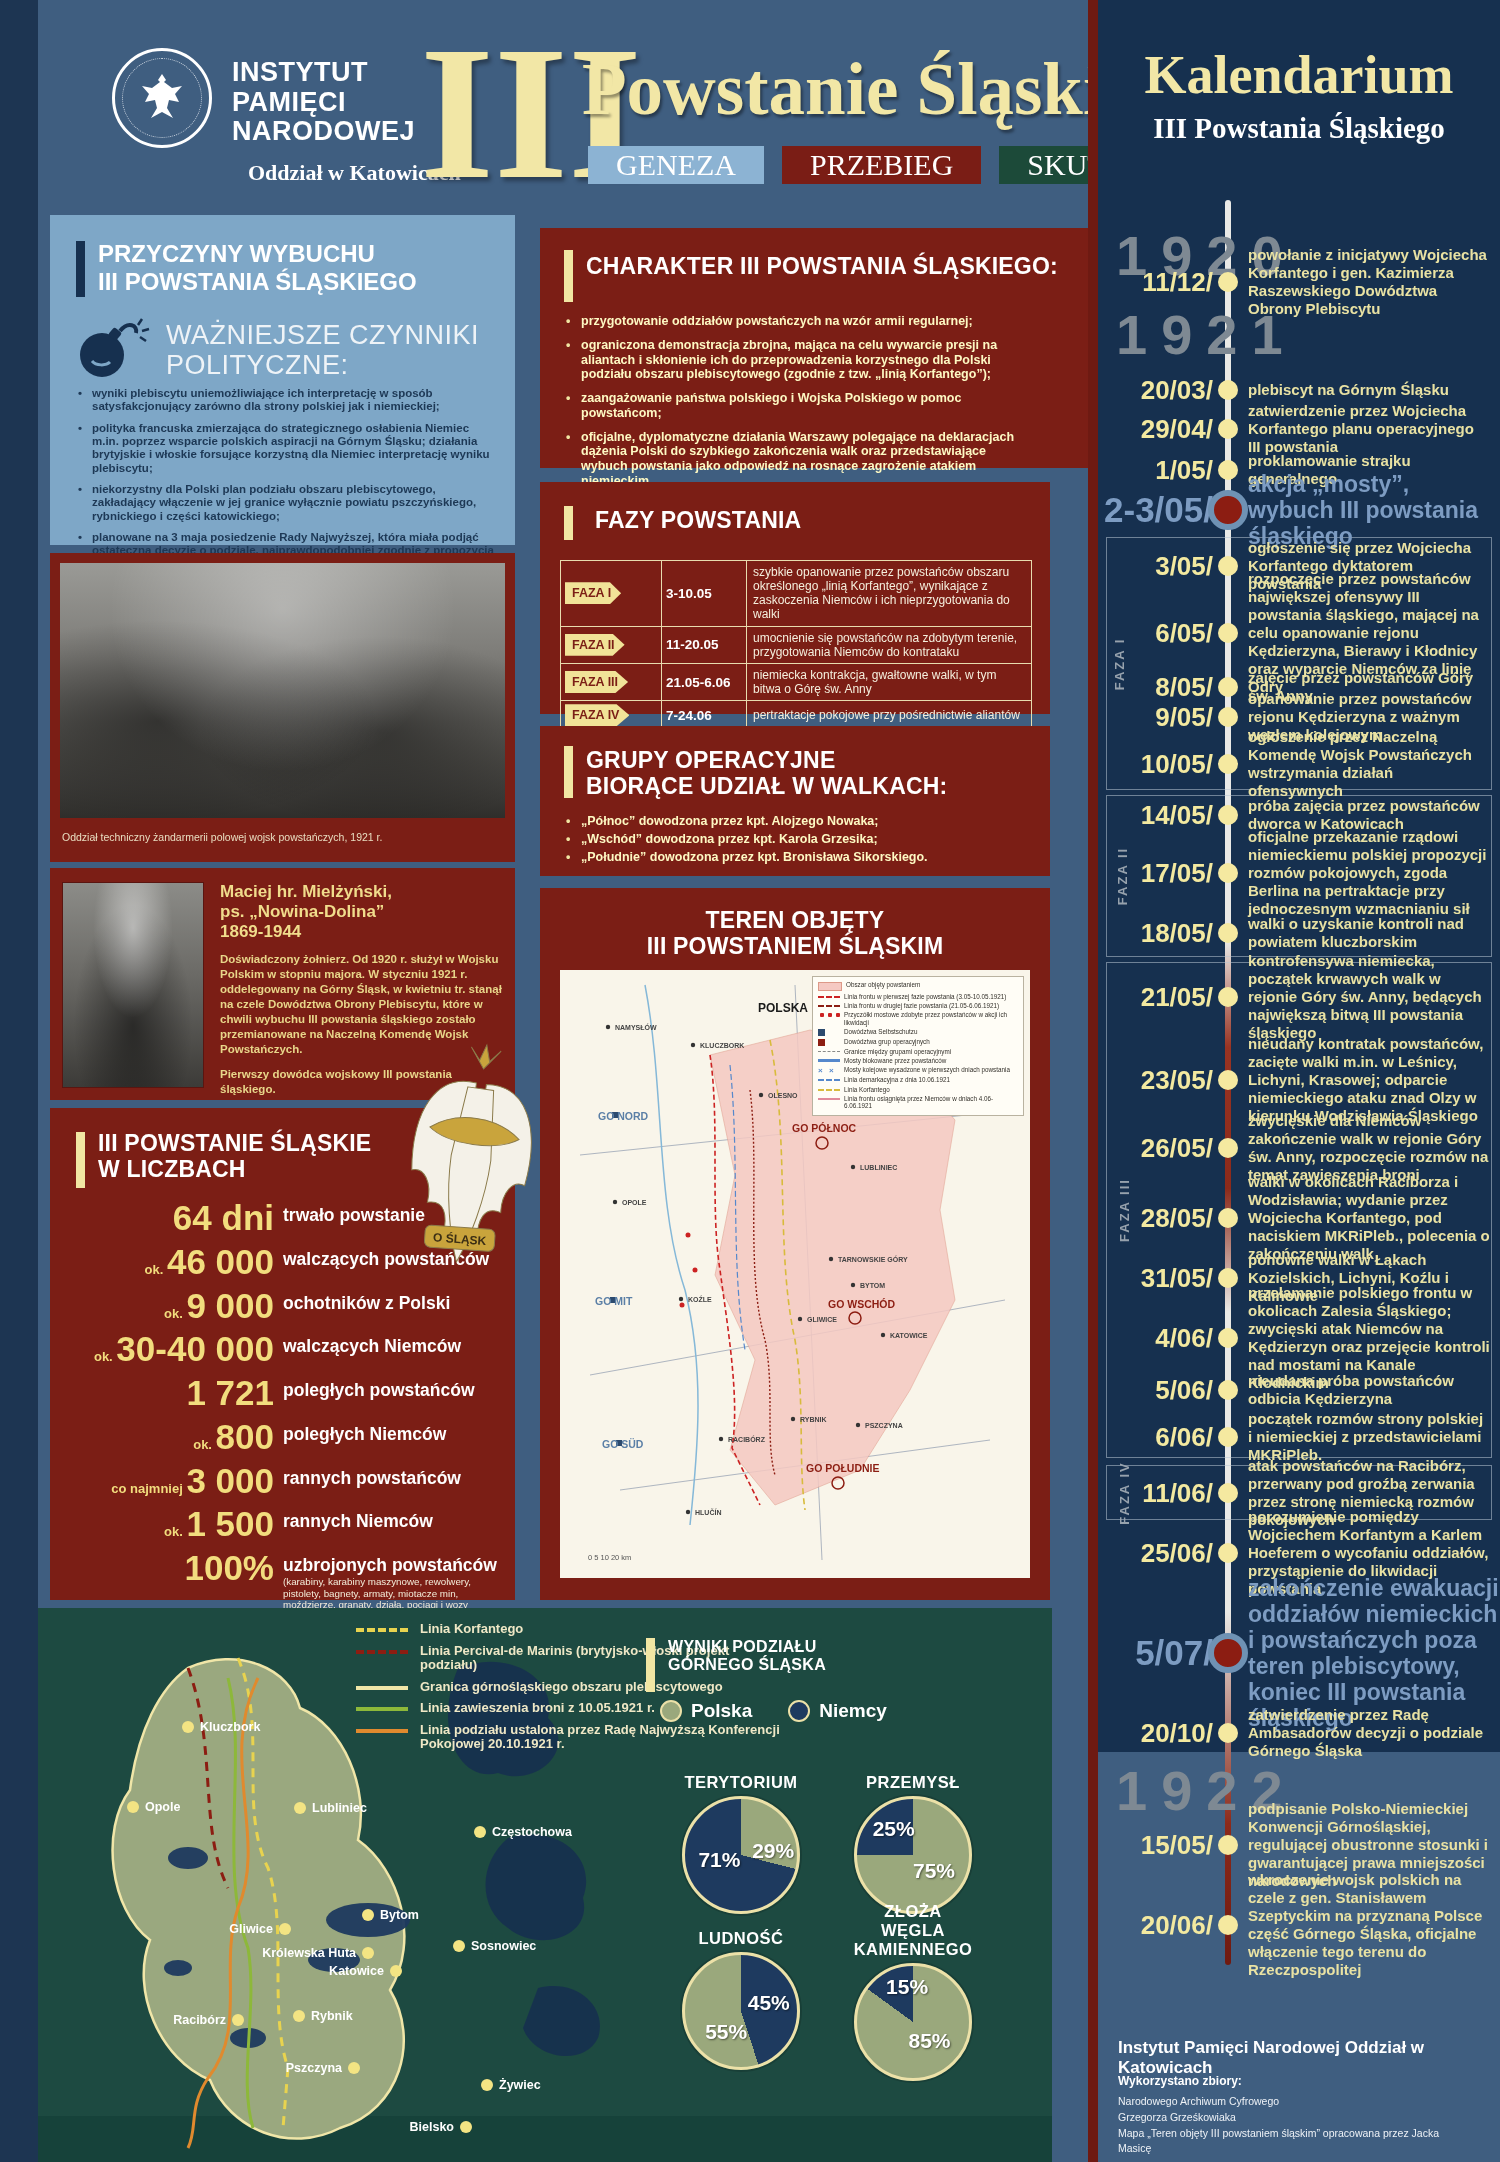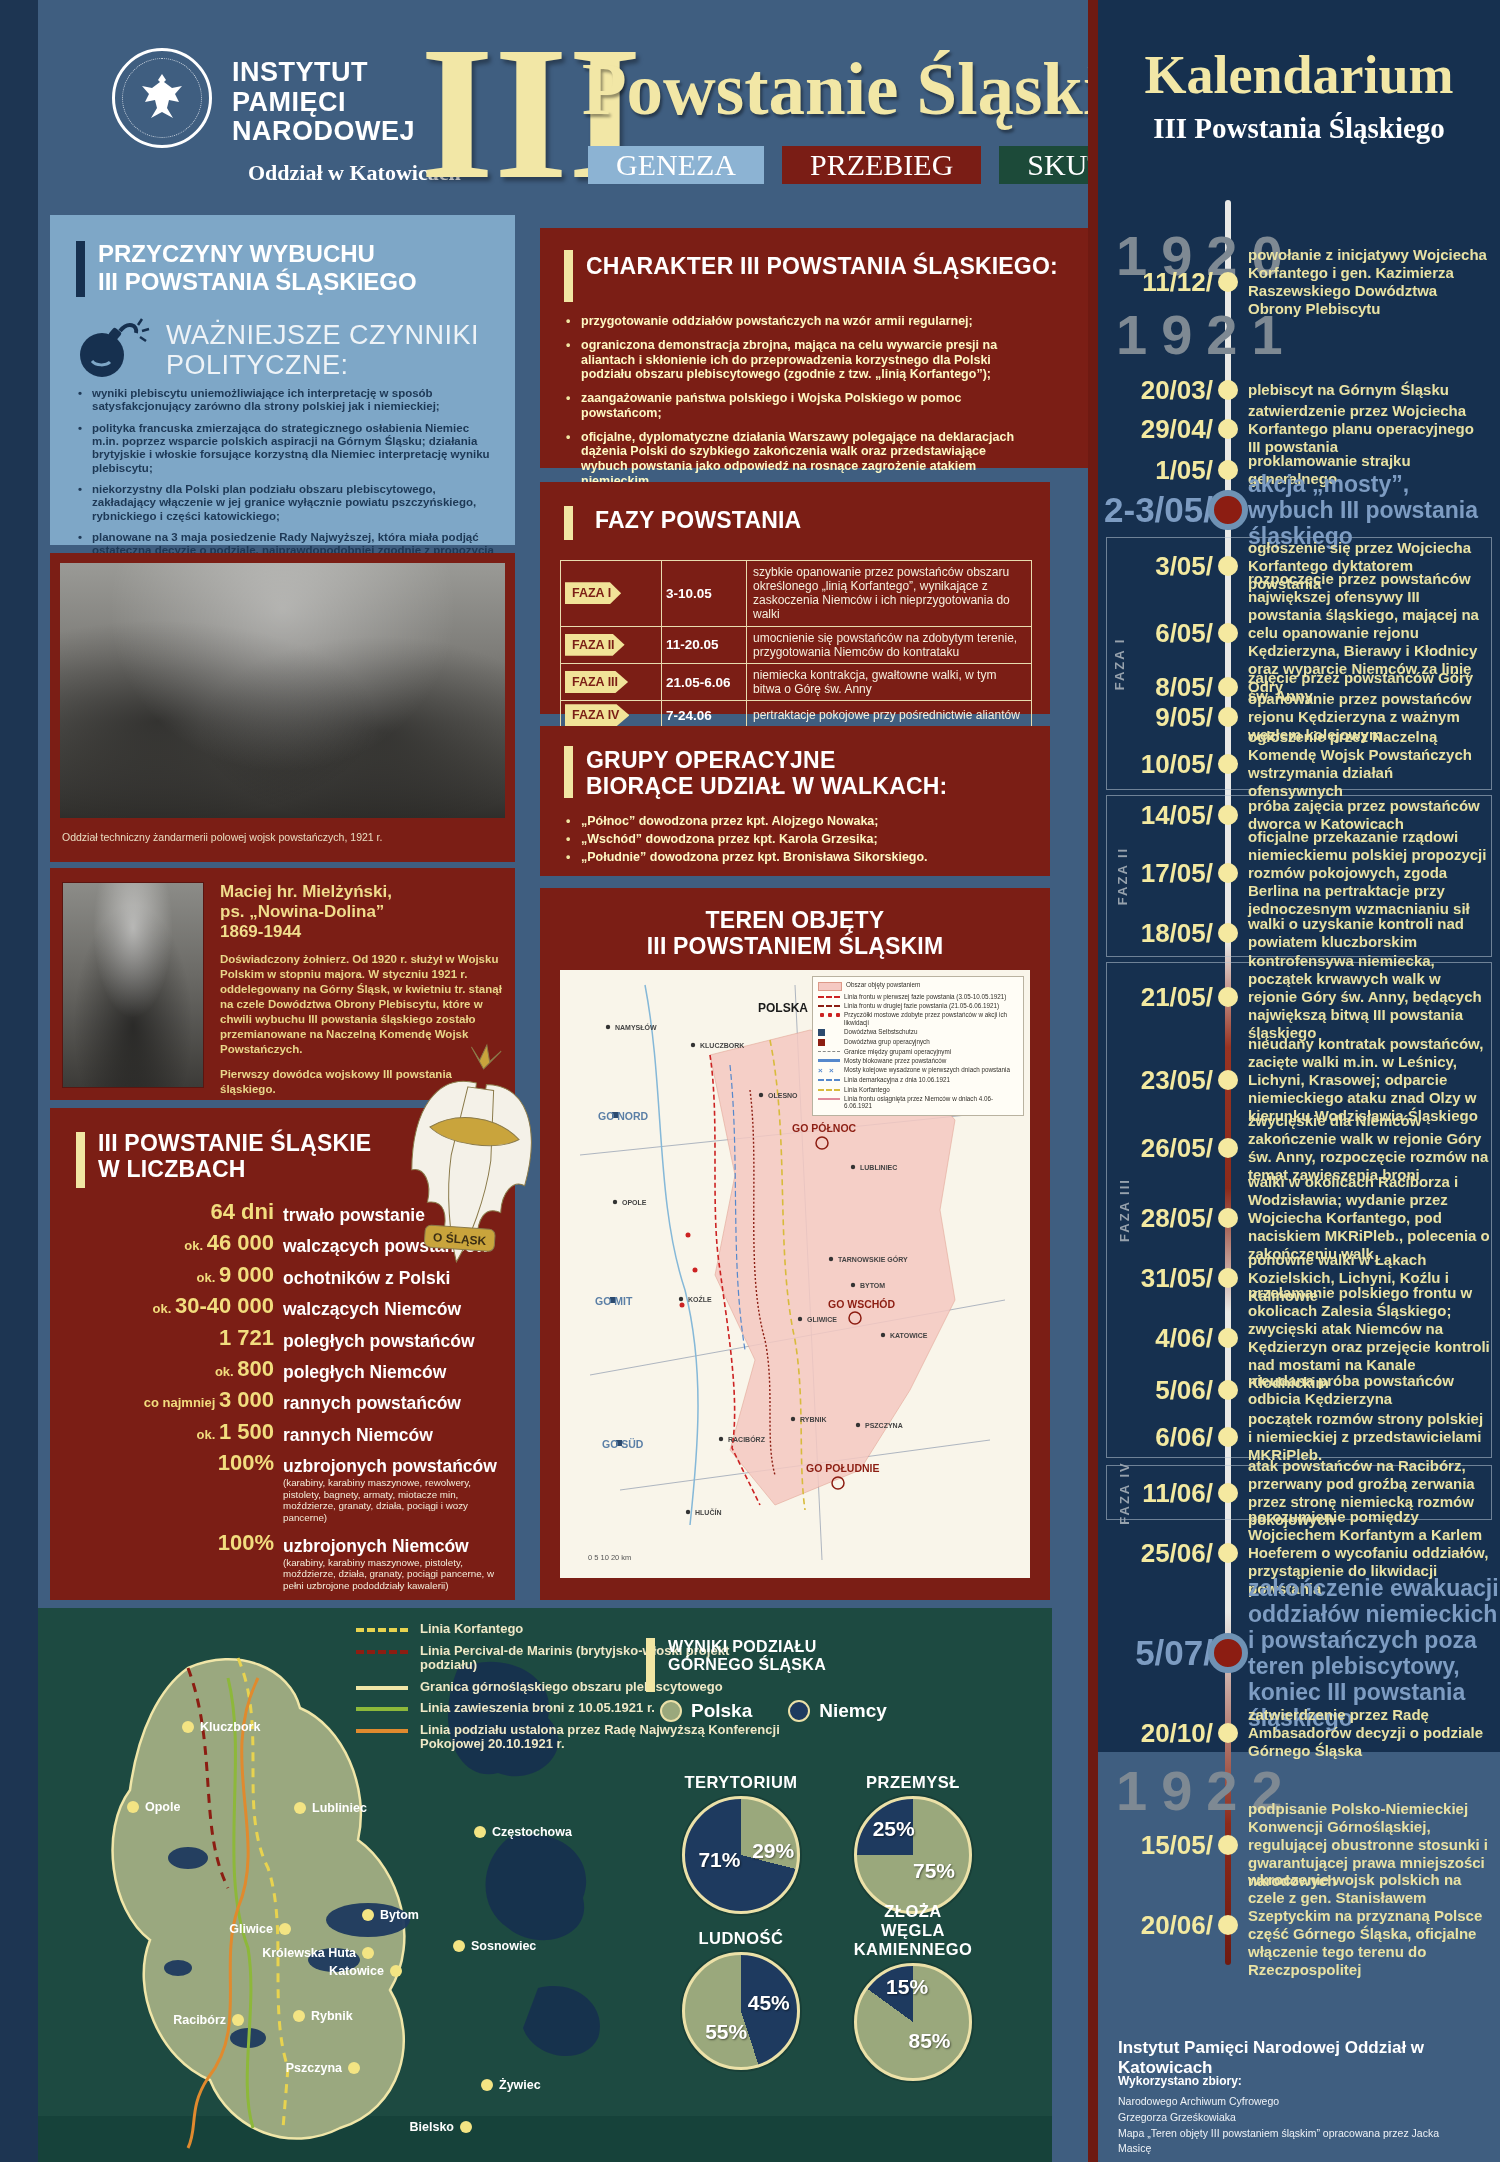--- a/index.html
+++ b/index.html
@@ -66,21 +66,21 @@
   .bio-p{color:#e8d68a;font-weight:bold;font-size:11.5px;line-height:1.3;margin-top:10px;}
 
   
   .box-liczby{left:50px;top:1108px;width:465px;height:492px;}
   .licz-bar{left:26px;top:24px;width:9px;height:56px;background:#f1e6a3;}
   .licz-head{left:48px;top:23px;}
   .licz-rows{left:14px;top:92px;width:440px;}
   .stat-row{margin-bottom:7px;}
   .stat-left{display:inline-block;width:210px;text-align:right;vertical-align:top;}
   .stat-prefix{color:#f2dd7e;font-weight:bold;font-size:13px;}
-  .stat-num{color:#f2dd7e;font-weight:bold;font-size:22px;line-height:1.05;}
+  .stat-num{color:#f2dd7e;font-weight:bold;font-size:35px;line-height:1.05;}
   .stat-right{display:inline-block;width:218px;margin-left:9px;vertical-align:top;padding-top:6px;}
   .stat-label{color:#fff;font-weight:bold;font-size:17.5px;line-height:1.05;}
   .stat-sub{color:#f3ecd9;font-size:9.8px;line-height:1.18;margin-top:2px;}
 
   
   .badge-eagle{left:396px;top:1038px;width:150px;height:240px;transform:rotate(8deg);z-index:6;}
 
   
   .box-charakter{left:540px;top:228px;width:584px;height:240px;}
   .cha-bar{left:24px;top:22px;width:9px;height:52px;background:#f1e6a3;}

